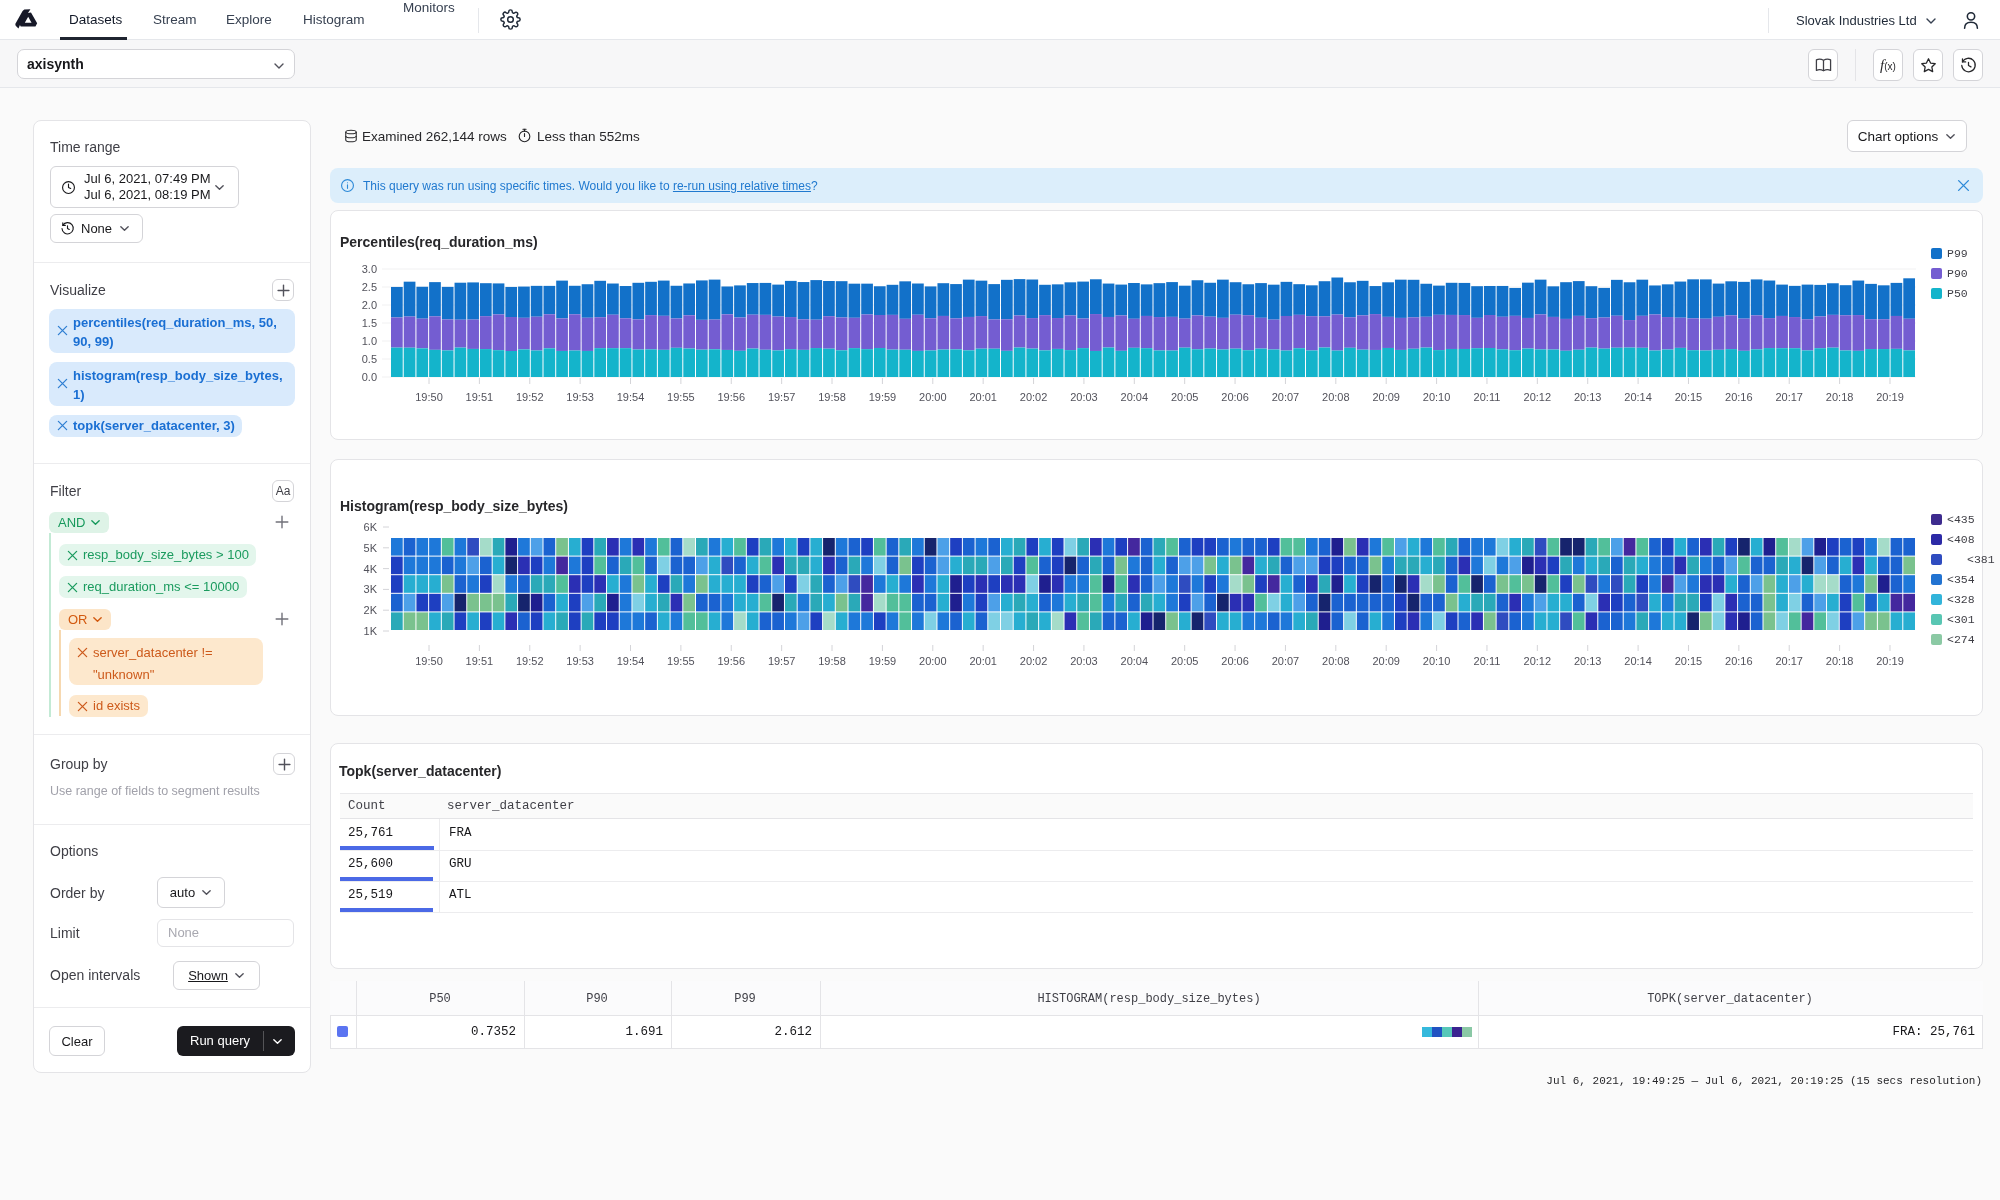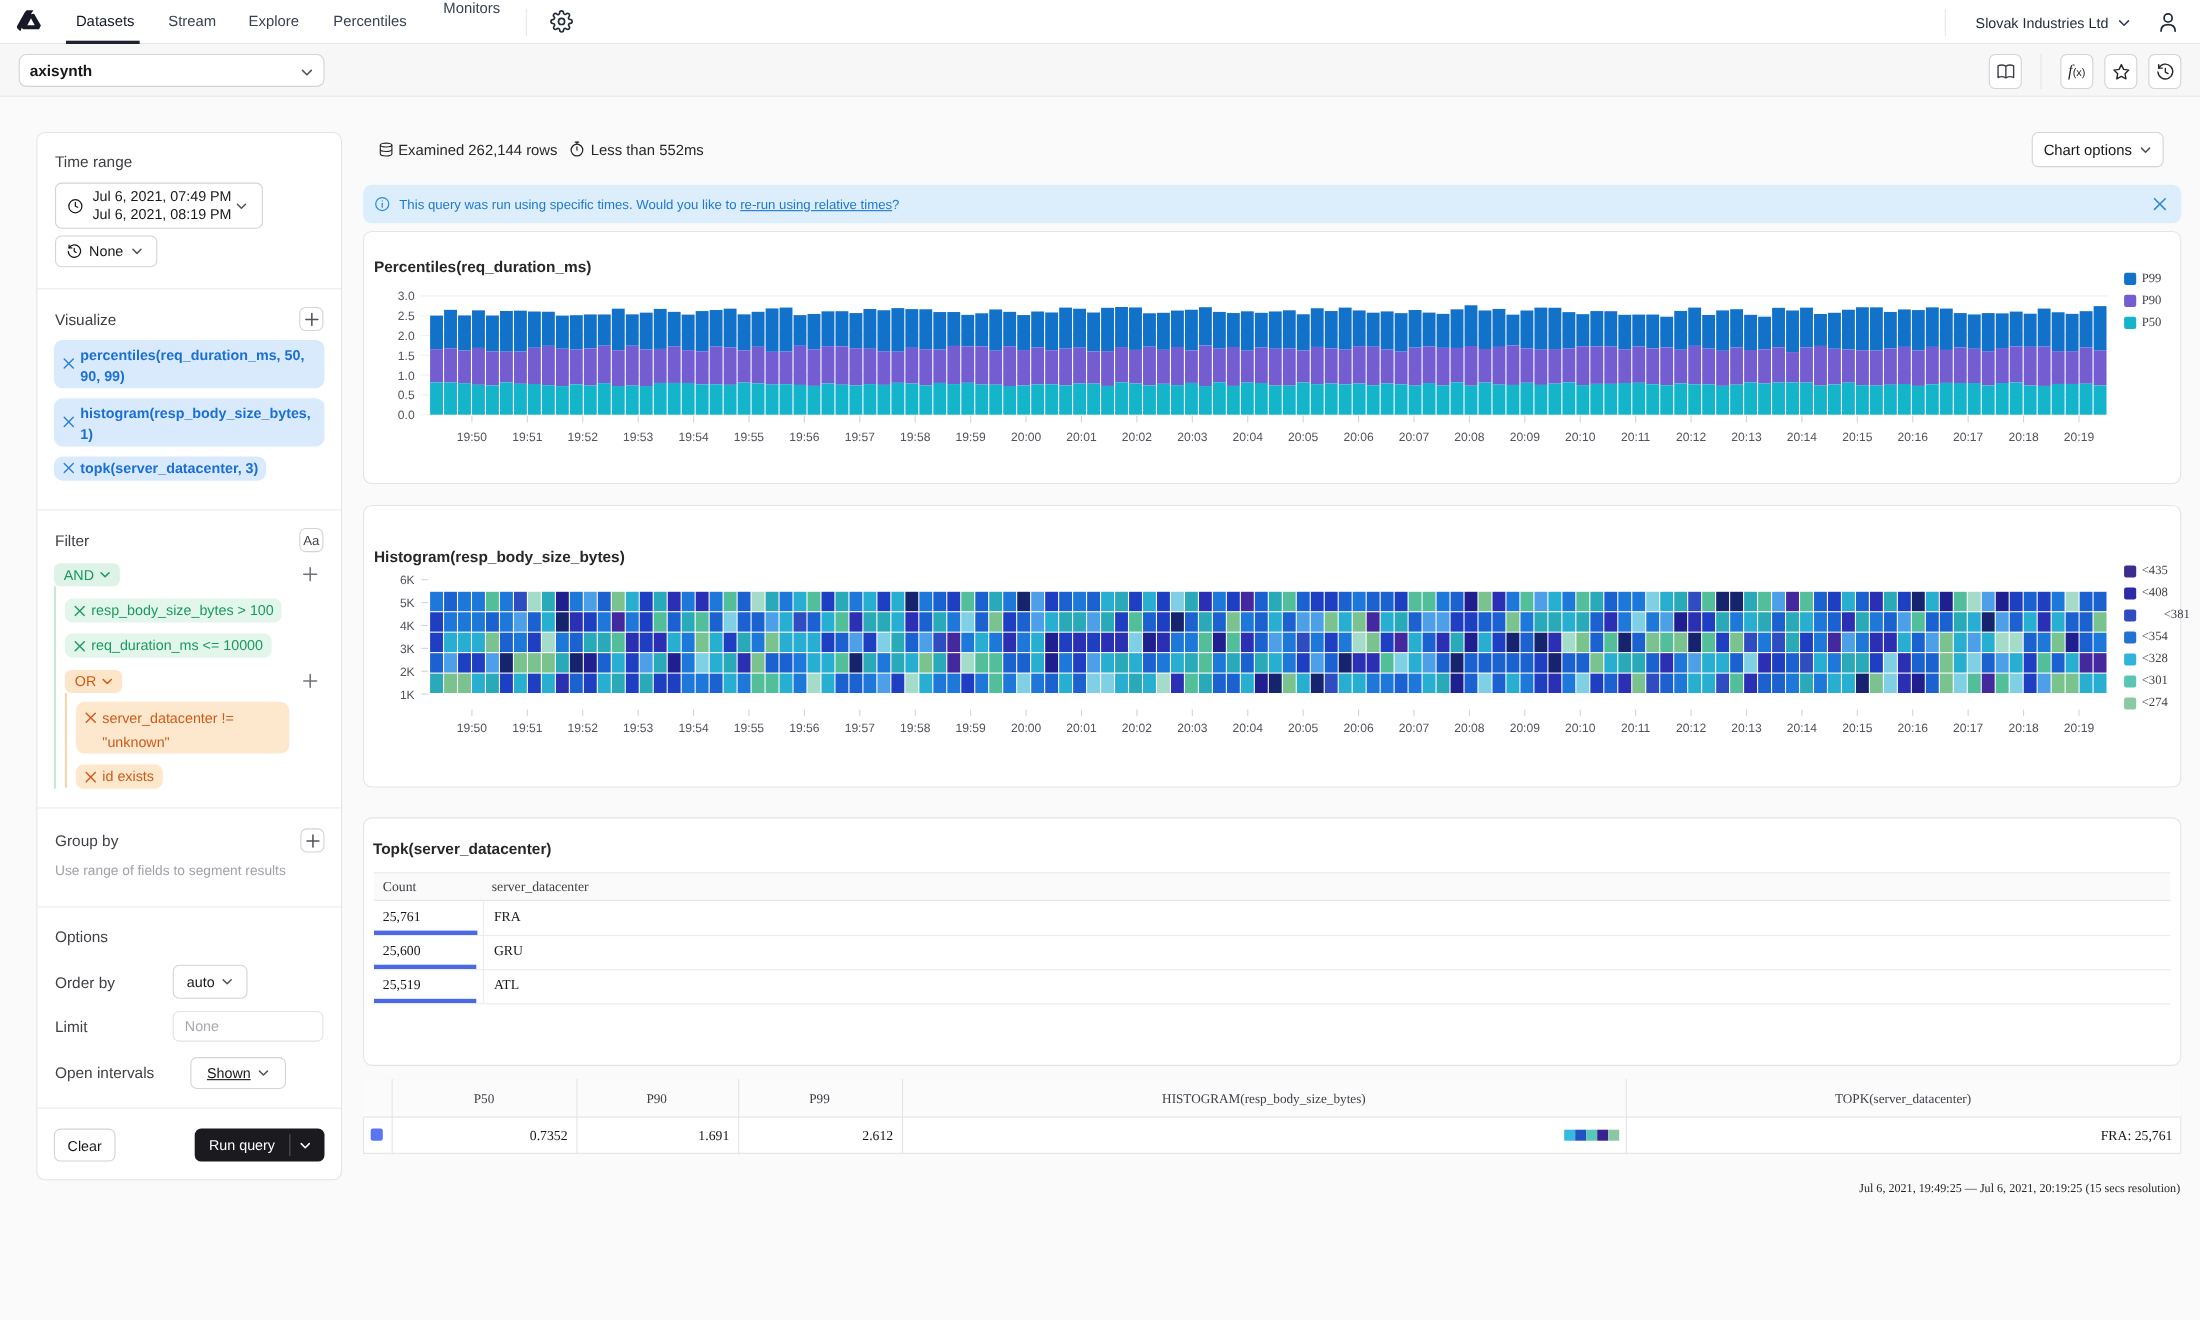--- a/index.html
+++ b/index.html
@@ -1,34 +1,34 @@
 <!DOCTYPE html>
 <html><head><meta charset="utf-8"><title>axisynth</title>
 <style>
 *{margin:0;padding:0;box-sizing:border-box;}
 html,body{width:2000px;height:1200px;}
 body{font-family:"Liberation Sans",sans-serif;background:#fafafa;color:#18181b;}
 #page{position:relative;width:2000px;height:1200px;overflow:hidden;}
 .abs{position:absolute;}
 .card{position:absolute;background:#fff;border:1px solid #e4e4e7;border-radius:8px;}
-.mono{font-family:Liberation Serif, serif;}
+.mono{font-family:Liberation Mono, monospace;}
 .btn{position:absolute;background:#fff;border:1px solid #d4d4d8;border-radius:6px;display:flex;align-items:center;justify-content:center;color:#18181b;}
 svg{display:block;}
 </style></head><body>
 <div id="page">
 
 <div class="abs" style="left:0;top:0;width:2000px;height:40px;background:#fff;border-bottom:1px solid #e5e7eb;"></div>
 <svg class="abs" style="left:15px;top:9px;" width="23" height="21" viewBox="0 0 41 37">
  <path fill="#171928" fill-rule="evenodd" d="M16.5 0.5 L27.5 0.2 L23.2 6.8 L28.5 6.2 L39.5 25.0 L36.5 31.0 L33.0 31.0 L10.2 31.0 L8.8 28.2 L6.2 34.5 L1.2 29.5 L0.5 26.5 L13.5 3.5 Z M17.5 24.5 L29.5 24.5 L23.5 13.5 Z"></path>
 </svg>
 <div class="abs" style="left:69px;top:12px;font-size:13.5px;color:#111827;font-weight:500;">Datasets</div>
 <div class="abs" style="left:60px;top:37px;width:67px;height:3px;background:#1f2430;"></div>
 <div class="abs" style="left:153px;top:12px;font-size:13.5px;color:#374151;">Stream</div>
 <div class="abs" style="left:226px;top:12px;font-size:13.5px;color:#374151;">Explore</div>
-<div class="abs" style="left:303px;top:12px;font-size:13.5px;color:#374151;">Percentiles</div>
+<div class="abs" style="left:303px;top:12px;font-size:13.5px;color:#374151;">Histogram</div>
 <div class="abs" style="left:403px;top:0;font-size:13.5px;color:#374151;">Monitors</div>
 <div class="abs" style="left:478px;top:8px;width:1px;height:25px;background:#e5e7eb;"></div>
 <svg class="abs" style="left:500px;top:9px;" width="21" height="21" viewBox="0 0 24 24" fill="none" stroke="#1f2937" stroke-width="1.7" stroke-linecap="round" stroke-linejoin="round">
  <circle cx="12" cy="12" r="3.2"></circle>
  <path d="M19.4 15a1.65 1.65 0 0 0 .33 1.82l.06.06a2 2 0 1 1-2.83 2.83l-.06-.06a1.65 1.65 0 0 0-1.82-.33 1.65 1.65 0 0 0-1 1.51V21a2 2 0 1 1-4 0v-.09A1.65 1.65 0 0 0 9 19.4a1.65 1.65 0 0 0-1.82.33l-.06.06a2 2 0 1 1-2.83-2.83l.06-.06a1.65 1.65 0 0 0 .33-1.82 1.65 1.65 0 0 0-1.51-1H3a2 2 0 1 1 0-4h.09A1.65 1.65 0 0 0 4.6 9a1.65 1.65 0 0 0-.33-1.82l-.06-.06a2 2 0 1 1 2.83-2.83l.06.06a1.65 1.65 0 0 0 1.82.33H9a1.65 1.65 0 0 0 1-1.51V3a2 2 0 1 1 4 0v.09a1.65 1.65 0 0 0 1 1.51 1.65 1.65 0 0 0 1.82-.33l.06-.06a2 2 0 1 1 2.83 2.83l-.06.06a1.65 1.65 0 0 0-.33 1.82V9a1.65 1.65 0 0 0 1.51 1H21a2 2 0 1 1 0 4h-.09a1.65 1.65 0 0 0-1.51 1z"></path>
 </svg>
 <div class="abs" style="left:1768px;top:8px;width:1px;height:25px;background:#e5e7eb;"></div>
 <div class="abs" style="left:1796px;top:13px;font-size:13px;color:#1f2937;">Slovak Industries Ltd</div>
 <svg class="abs" style="left:1925px;top:15px;" width="12" height="12" viewBox="0 0 12 12" fill="none" stroke="#374151" stroke-width="1.4" stroke-linecap="round" stroke-linejoin="round">
       <path d="M2 4 L6 8 L10 4"></path>

